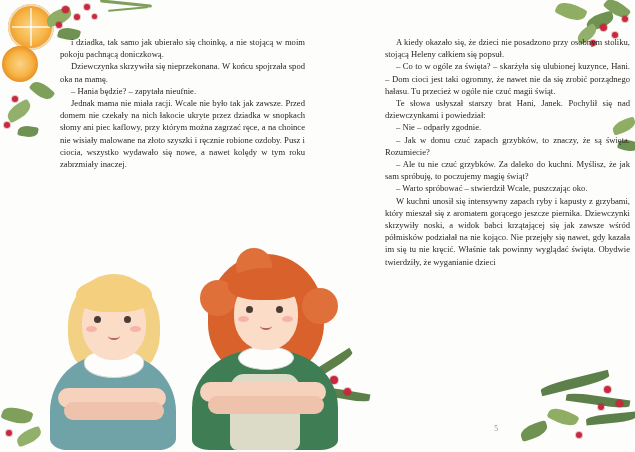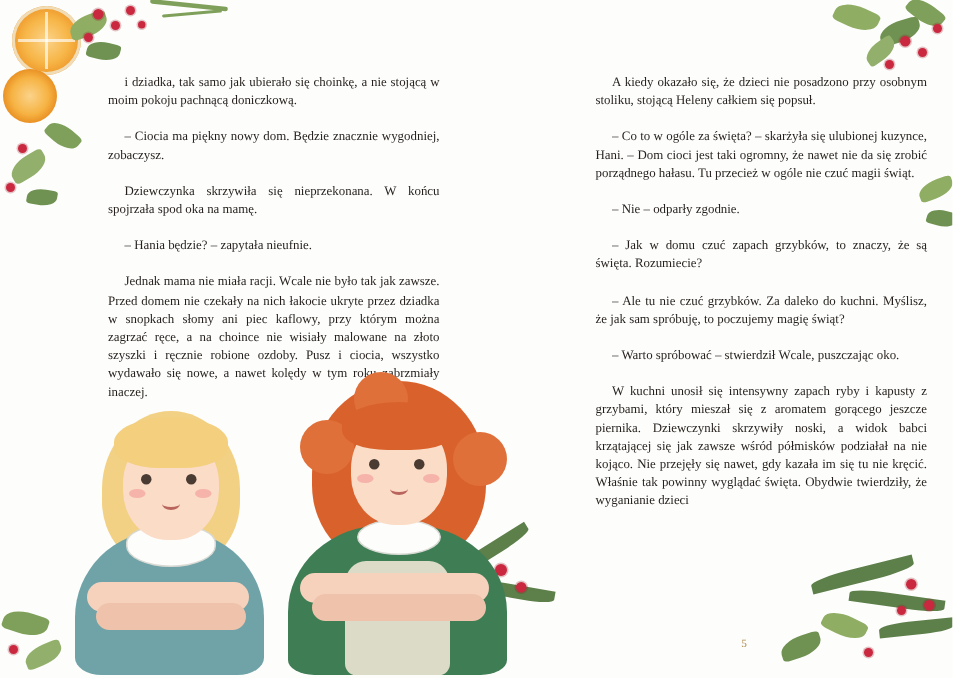--- a/index.html
+++ b/index.html
@@ -81,21 +81,21 @@
     font-size: 8.6px;
     line-height: 1.42;
     color: #241f1c;
     text-align: justify;
     text-justify: inter-word;
   }
   .col.left { left: 60px; }
   .col.right { left: 385px; }
 
   .col p {
-    margin: 12px;
+    margin: 0;
     text-indent: 11px;
   }
 
   .page-number {
     position: absolute;
     left: 486px;
     top: 424px;
     width: 20px;
     text-align: center;
     font-size: 7.5px;
@@ -312,29 +312,29 @@
   <div class="deco berry" style="left:318px;top:394px;width:7px;height:7px;"></div>
   <div class="deco berry" style="left:300px;top:418px;width:7px;height:7px;"></div>
   <div class="deco berry" style="left:284px;top:430px;width:6px;height:6px;"></div>
 
   <div class="deco leafblob" style="left:2px;top:408px;width:30px;height:15px;background:#7fa05a;transform:rotate(18deg);"></div>
   <div class="deco leafblob" style="left:16px;top:430px;width:26px;height:13px;background:#92b06b;transform:rotate(-22deg);"></div>
   <div class="deco berry" style="left:6px;top:430px;width:6px;height:6px;"></div>
 
   <div class="col left">
     <p>i dziadka, tak samo jak ubierało się choinkę, a nie stojącą w moim pokoju pachnącą doniczkową.</p>
-    <p>– Ciocia ma piękny nowy dom. Będzie znacznie wygodniej, zobaczysz.</p>
     <p>Dziewczynka skrzywiła się nieprzekonana. W końcu spojrzała spod oka na mamę.</p>
     <p>– Hania będzie? – zapytała nieufnie.</p>
     <p>Jednak mama nie miała racji. Wcale nie było tak jak zawsze. Przed domem nie czekały na nich łakocie ukryte przez dziadka w snopkach słomy ani piec kaflowy, przy którym można zagrzać ręce, a na choince nie wisiały malowane na złoto szyszki i ręcznie robione ozdoby. Pusz i ciocia, wszystko wydawało się nowe, a nawet kolędy w tym roku zabrzmiały inaczej.</p>
   </div>
 
   <div class="col right">
     <p>A kiedy okazało się, że dzieci nie posadzono przy osobnym stoliku, stojącą Heleny całkiem się popsuł.</p>
     <p>– Co to w ogóle za święta? – skarżyła się ulubionej kuzynce, Hani. – Dom cioci jest taki ogromny, że nawet nie da się zrobić porządnego hałasu. Tu przecież w ogóle nie czuć magii świąt.</p>
+    <p>Te słowa usłyszał starszy brat Hani, Janek. Pochylił się nad dziewczynkami i powiedział:</p>
     <p>– Nie – odparły zgodnie.</p>
     <p>– Jak w domu czuć zapach grzybków, to znaczy, że są święta. Rozumiecie?</p>
     <p>– Ale tu nie czuć grzybków. Za daleko do kuchni. Myślisz, że jak sam spróbuję, to poczujemy magię świąt?</p>
     <p>– Warto spróbować – stwierdził Wcale, puszczając oko.</p>
     <p>W kuchni unosił się intensywny zapach ryby i kapusty z grzybami, który mieszał się z aromatem gorącego jeszcze piernika. Dziewczynki skrzywiły noski, a widok babci krzątającej się jak zawsze wśród półmisków podziałał na nie kojąco. Nie przejęły się nawet, gdy kazała im się tu nie kręcić. Właśnie tak powinny wyglądać święta. Obydwie twierdziły, że wyganianie dzieci</p>
   </div>
 
   <div class="illus">
 
     <div class="fig g1">

